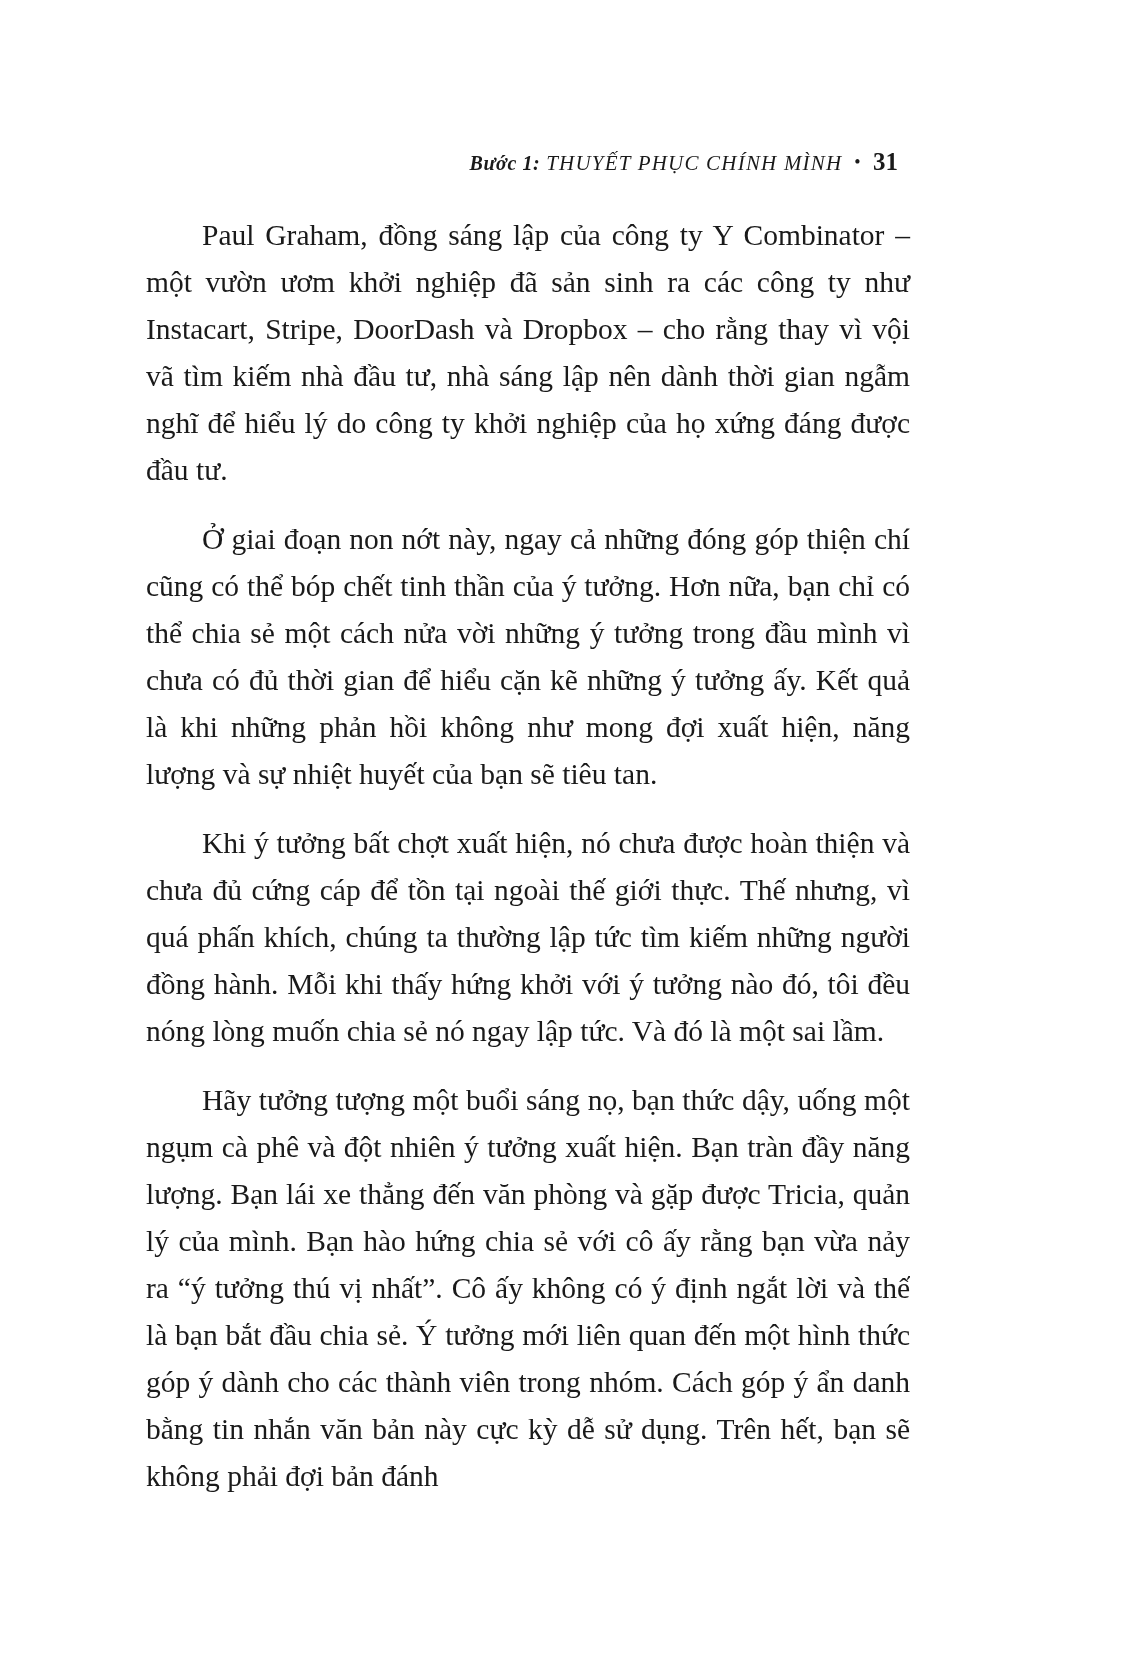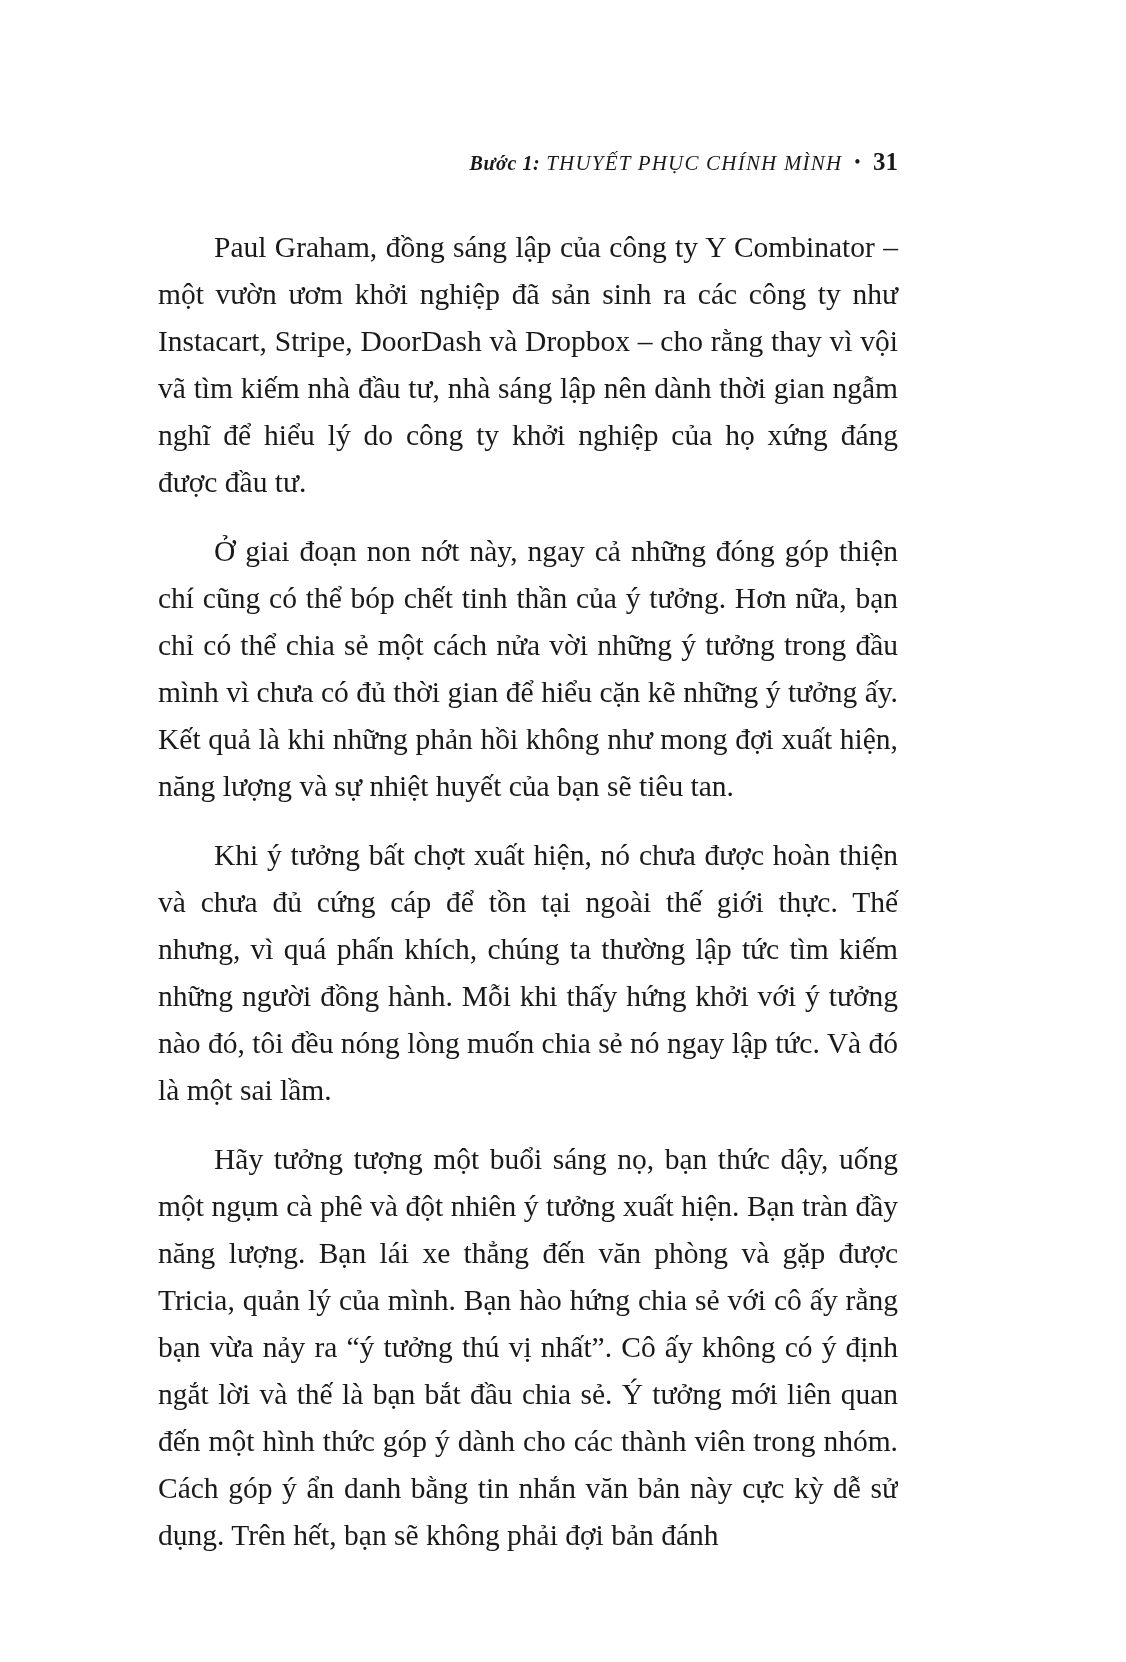--- a/index.html
+++ b/index.html
@@ -53,21 +53,21 @@
     font-size: 25px;
     letter-spacing: 0;
   }
   .content {
     position: absolute;
     top: 212px;
     left: 146px;
     width: 764px;
   }
   p.body-par {
-    margin: 12px;
+    margin: 0;
     font-size: 29.5px;
     line-height: 47px;
     text-align: justify;
     text-indent: 56px;
     hyphens: none;
   }
   p.body-par + p.body-par {
     margin-top: 22px;
   }
   .last-line-clip {

